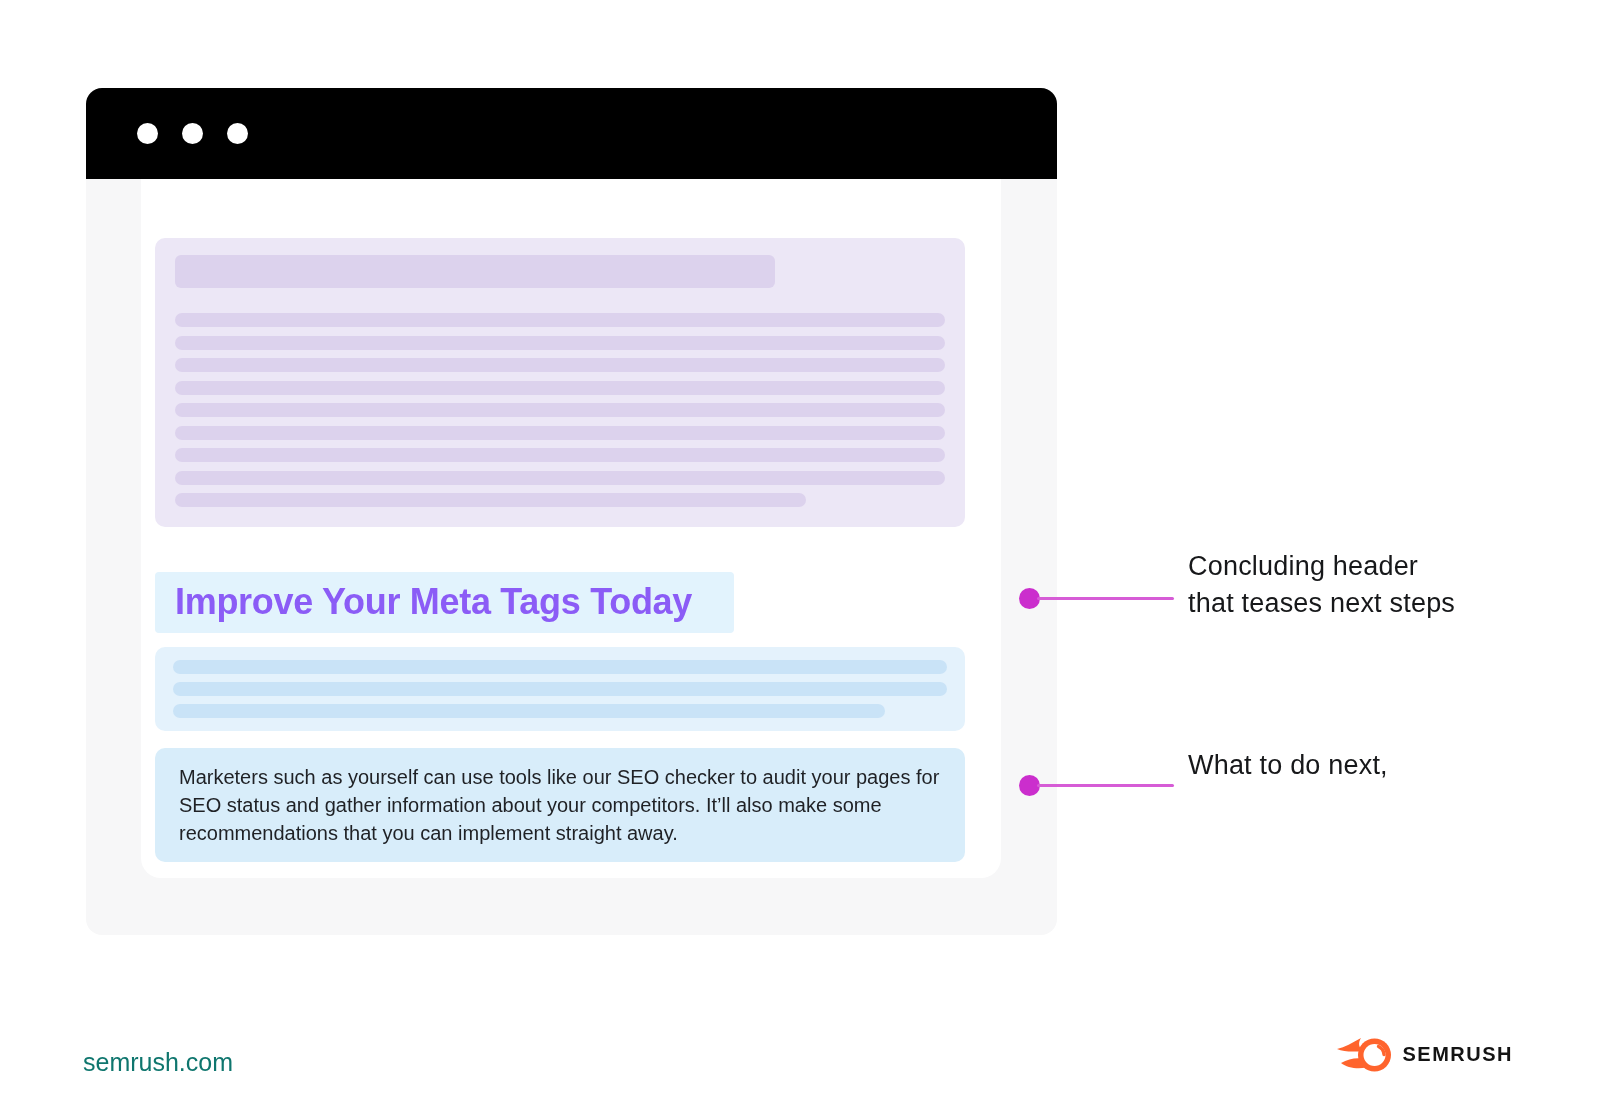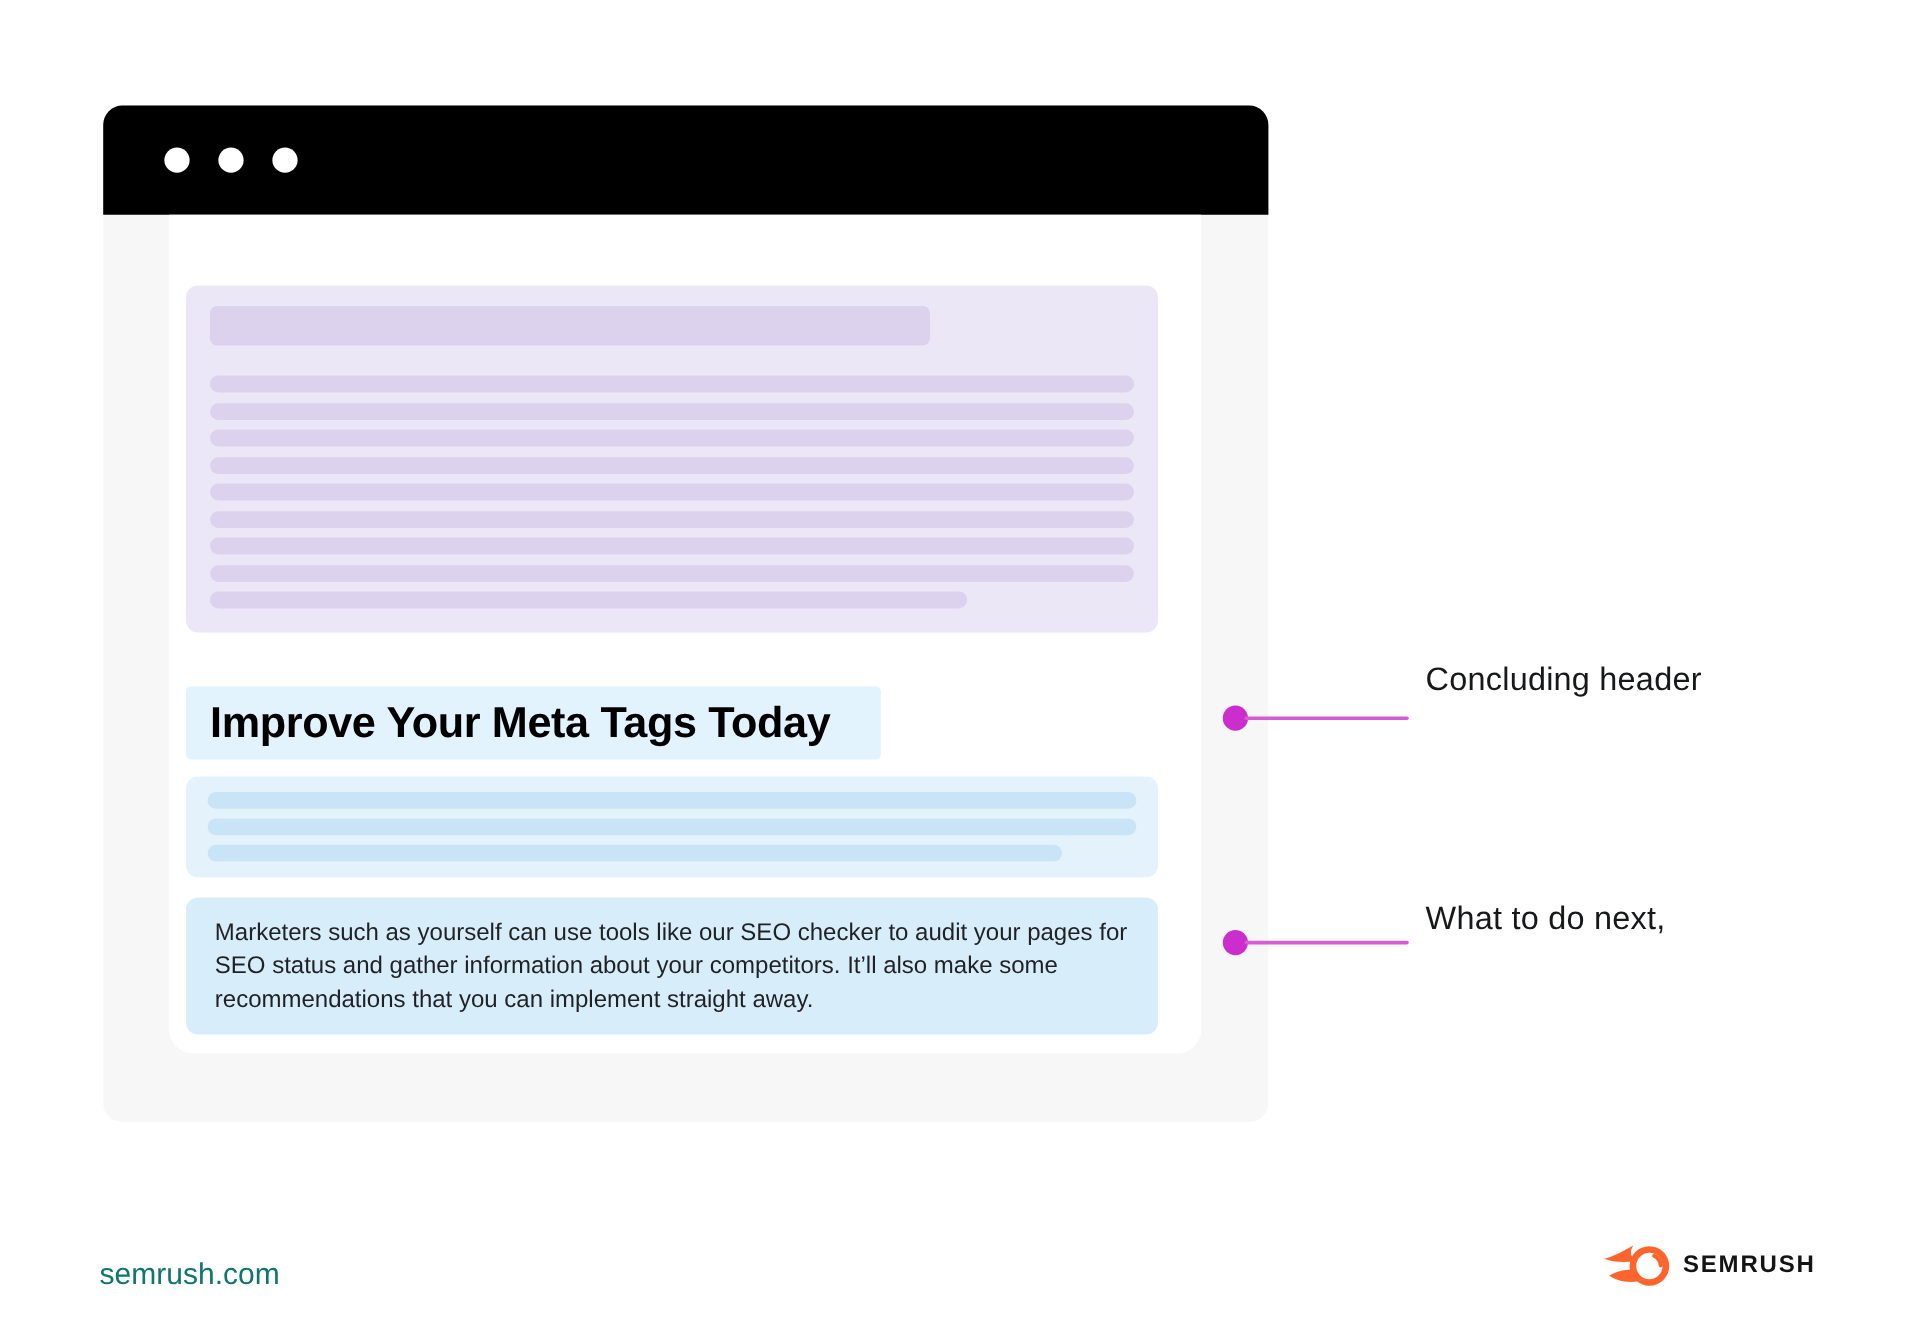--- a/index.html
+++ b/index.html
@@ -32,21 +32,21 @@
     margin-bottom: 25px;
   }
   .pline { height: 14px; background: #dcd2ed; border-radius: 7px; margin-bottom: 8.5px; }
   .pline:last-child { margin-bottom: 0; }
 
   
   .heading-wrap { margin-top: 45px; }
   .heading {
     display: inline-block; background: #e2f3fd; border-radius: 4px;
     padding: 9px 42px 10px 20px; font-size: 36px; font-weight: 700;
-    color: #000000; letter-spacing: -0.3px;
+    color: #8b5cf6; letter-spacing: -0.3px;
   }
 
   
   .blue-box {
     margin-top: 14px; width: 810px; background: #e4f2fc; border-radius: 10px;
     padding: 13px 18px;
   }
   .bline { height: 14px; background: #c9e3f7; border-radius: 7px; margin-bottom: 8px; }
   .bline:last-child { margin-bottom: 0; }
 
@@ -126,20 +126,21 @@
 
     <div class="para-box">Marketers such as yourself can use tools like our SEO checker to audit your pages for SEO status and gather information about your competitors. It’ll also make some recommendations that you can implement straight away.</div>
 
   </div>
 </div>
 
 <span class="ann-dot" id="ann1-dot"></span>
 <span class="ann-line" id="ann1-line"></span>
 <div class="ann-text" id="ann1-text">
   <div>Concluding header</div>
+  <div>that teases next steps</div>
 </div>
 
 <span class="ann-dot" id="ann2-dot"></span>
 <span class="ann-line" id="ann2-line"></span>
 <div class="ann-text" id="ann2-text">
   <div>What to do next,</div>
 </div>
 
 <div class="footer-url">semrush.com</div>
 

